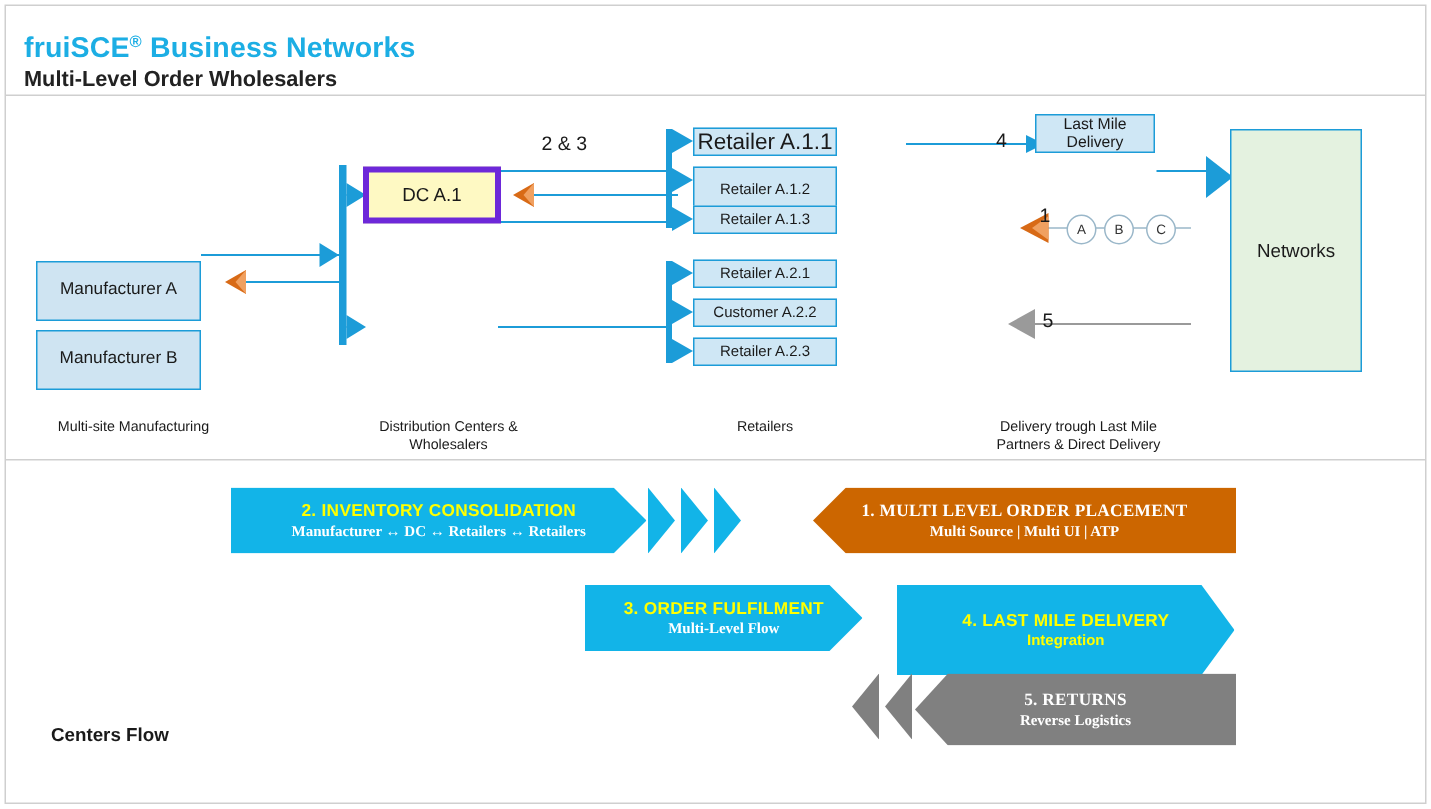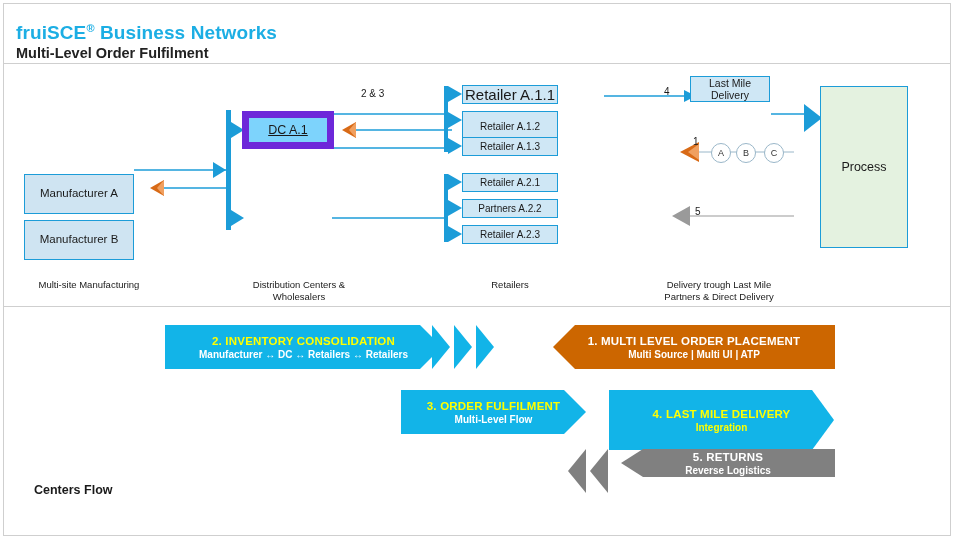--- a/index.html
+++ b/index.html
@@ -74,24 +74,23 @@
   .node {
     position: absolute;
     box-sizing: border-box;
     display: flex;
     align-items: center;
     justify-content: center;
     text-align: center;
     line-height: 1.15;
   }
   .node.grey {
-    background: #7dd3fc;
-    border: 7px solid #6d28d9;
-    color: #1a1a1a;
-    text-decoration: underline;
+    background: #fef9c3;
+    border: 4px solid #6d28d9;
+    color: #1a1a1a;
   }
   .node.blue {
     background: #cfe4f2;
     border: 1px solid #1c9cd8;
     color: #1a1a1a;
   }
   .node.lightblue {
     background: #cfe7f5;
     border: 1px solid #1c9cd8;
     color: #1a1a1a;
@@ -103,21 +102,21 @@
   }
   .caption {
     position: absolute;
     font-size: 9.5px;
     color: #1a1a1a;
     text-align: center;
     line-height: 1.3;
   }
   .num-label {
     position: absolute;
-    font-size: 10px;
+    font-size: 13px;
     color: #1a1a1a;
   }
   .circle {
     position: absolute;
     width: 18px;
     height: 18px;
     border-radius: 50%;
     border: 1px solid #9ab7c9;
     background: #ffffff;
     font-size: 9px;
@@ -152,21 +151,20 @@
     color: #1a1a1a;
   }
   .chev {
     position: absolute;
     display: flex;
     flex-direction: column;
     align-items: center;
     justify-content: center;
     text-align: center;
     box-sizing: border-box;
-    margin-left: 11px;
   }
   .chev .t1 {
     font-size: 11.5px;
     font-weight: bold;
     letter-spacing: 0.2px;
   }
   .chev .t2 {
     font-size: 10px;
     font-weight: bold;
     margin-top: 2px;
@@ -174,42 +172,42 @@
   .chev-right {
     clip-path: polygon(0 0, calc(100% - 22px) 0, 100% 50%, calc(100% - 22px) 100%, 0 100%);
   }
   .chev-left {
     clip-path: polygon(22px 0, 100% 0, 100% 100%, 22px 100%, 0 50%);
   }
   .cyan { background: #12b4e8; }
   .orange { background: #cc6600; }
   .grey-bar { background: #808080; }
   .txt-yellow { color: #ffff00; }
-  .txt-white { color: #ffffff; }
+  .txt-white { color: #ffffff; font-family: Liberation Serif, serif; }
   .arrow-head {
     position: absolute;
   }
   .arrow-head.cyan-h {
     background: #12b4e8;
     clip-path: polygon(0 0, 100% 50%, 0 100%);
   }
   .arrow-head.grey-h {
     background: #808080;
     clip-path: polygon(100% 0, 0 50%, 100% 100%);
   }
 </style>
 </head>
 <body>
 
 <div id="root">
   <div class="frame"></div>
 
   <div class="header">
     <div class="brand"><span>frui</span><span class="dark">SCE</span><span class="sup">®</span><span> Business Networks</span></div>
-    <div class="subtitle">Multi-Level Order Fulfilment</div>
+    <div class="subtitle">Multi-Level Order Wholesalers</div>
   </div>
 
   <div class="diagram">
 
     <svg class="lines">
 
       <line x1="130" y1="106" x2="222" y2="106" stroke="#1c9cd8" stroke-width="1.4"></line>
 
       <line x1="160" y1="124" x2="222" y2="124" stroke="#1c9cd8" stroke-width="1.4"></line>
 
@@ -282,32 +280,32 @@
     <div class="node lightblue" style="left:458px; top:47px; width:96px; height:32px; font-size:10px;">
       <span>Retailer A.1.2</span>
     </div>
     <div class="node lightblue" style="left:458px; top:73px; width:96px; height:19px; font-size:10px;">
       <span>Retailer A.1.3</span>
     </div>
     <div class="node lightblue" style="left:458px; top:109px; width:96px; height:19px; font-size:10px;">
       <span>Retailer A.2.1</span>
     </div>
     <div class="node lightblue" style="left:458px; top:135px; width:96px; height:19px; font-size:10px;">
-      <span>Partners A.2.2</span>
+      <span>Customer A.2.2</span>
     </div>
     <div class="node lightblue" style="left:458px; top:161px; width:96px; height:19px; font-size:10px;">
       <span>Retailer A.2.3</span>
     </div>
 
     <div class="node lightblue" style="left:686px; top:12px; width:80px; height:20px; font-size:10.5px; padding:12px 4px;">
       <span>Last Mile Delivery</span>
     </div>
 
     <div class="node green" style="left:816px; top:22px; width:88px; height:162px; font-size:12.5px;">
-      <span>Process</span>
+      <span>Networks</span>
     </div>
 
     <div class="circle" style="left:707px; top:79px;">
       <span>A</span>
     </div>
     <div class="circle" style="left:732px; top:79px;">
       <span>B</span>
     </div>
     <div class="circle" style="left:760px; top:79px;">
       <span>C</span>
@@ -347,18 +345,18 @@
       <div class="t2 txt-white">Multi-Level Flow</div>
     </div>
 
     <div class="chev chev-right cyan" style="left:594px; top:83px; width:225px; height:60px;">
       <div class="t1 txt-yellow">4. LAST MILE DELIVERY</div>
       <div class="t2 txt-yellow">Integration</div>
     </div>
 
     <div class="arrow-head grey-h" style="left:564px; top:142px; width:18px; height:44px;"></div>
     <div class="arrow-head grey-h" style="left:586px; top:142px; width:18px; height:44px;"></div>
-    <div class="chev chev-left grey-bar" style="left:606px; top:142px; width:214px; height:28px;">
+    <div class="chev chev-left grey-bar" style="left:606px; top:142px; width:214px; height:48px;">
       <div class="t1 txt-white">5. RETURNS</div>
       <div class="t2 txt-white">Reverse Logistics</div>
     </div>
   </div>
 </div>
 
 </body></html>

